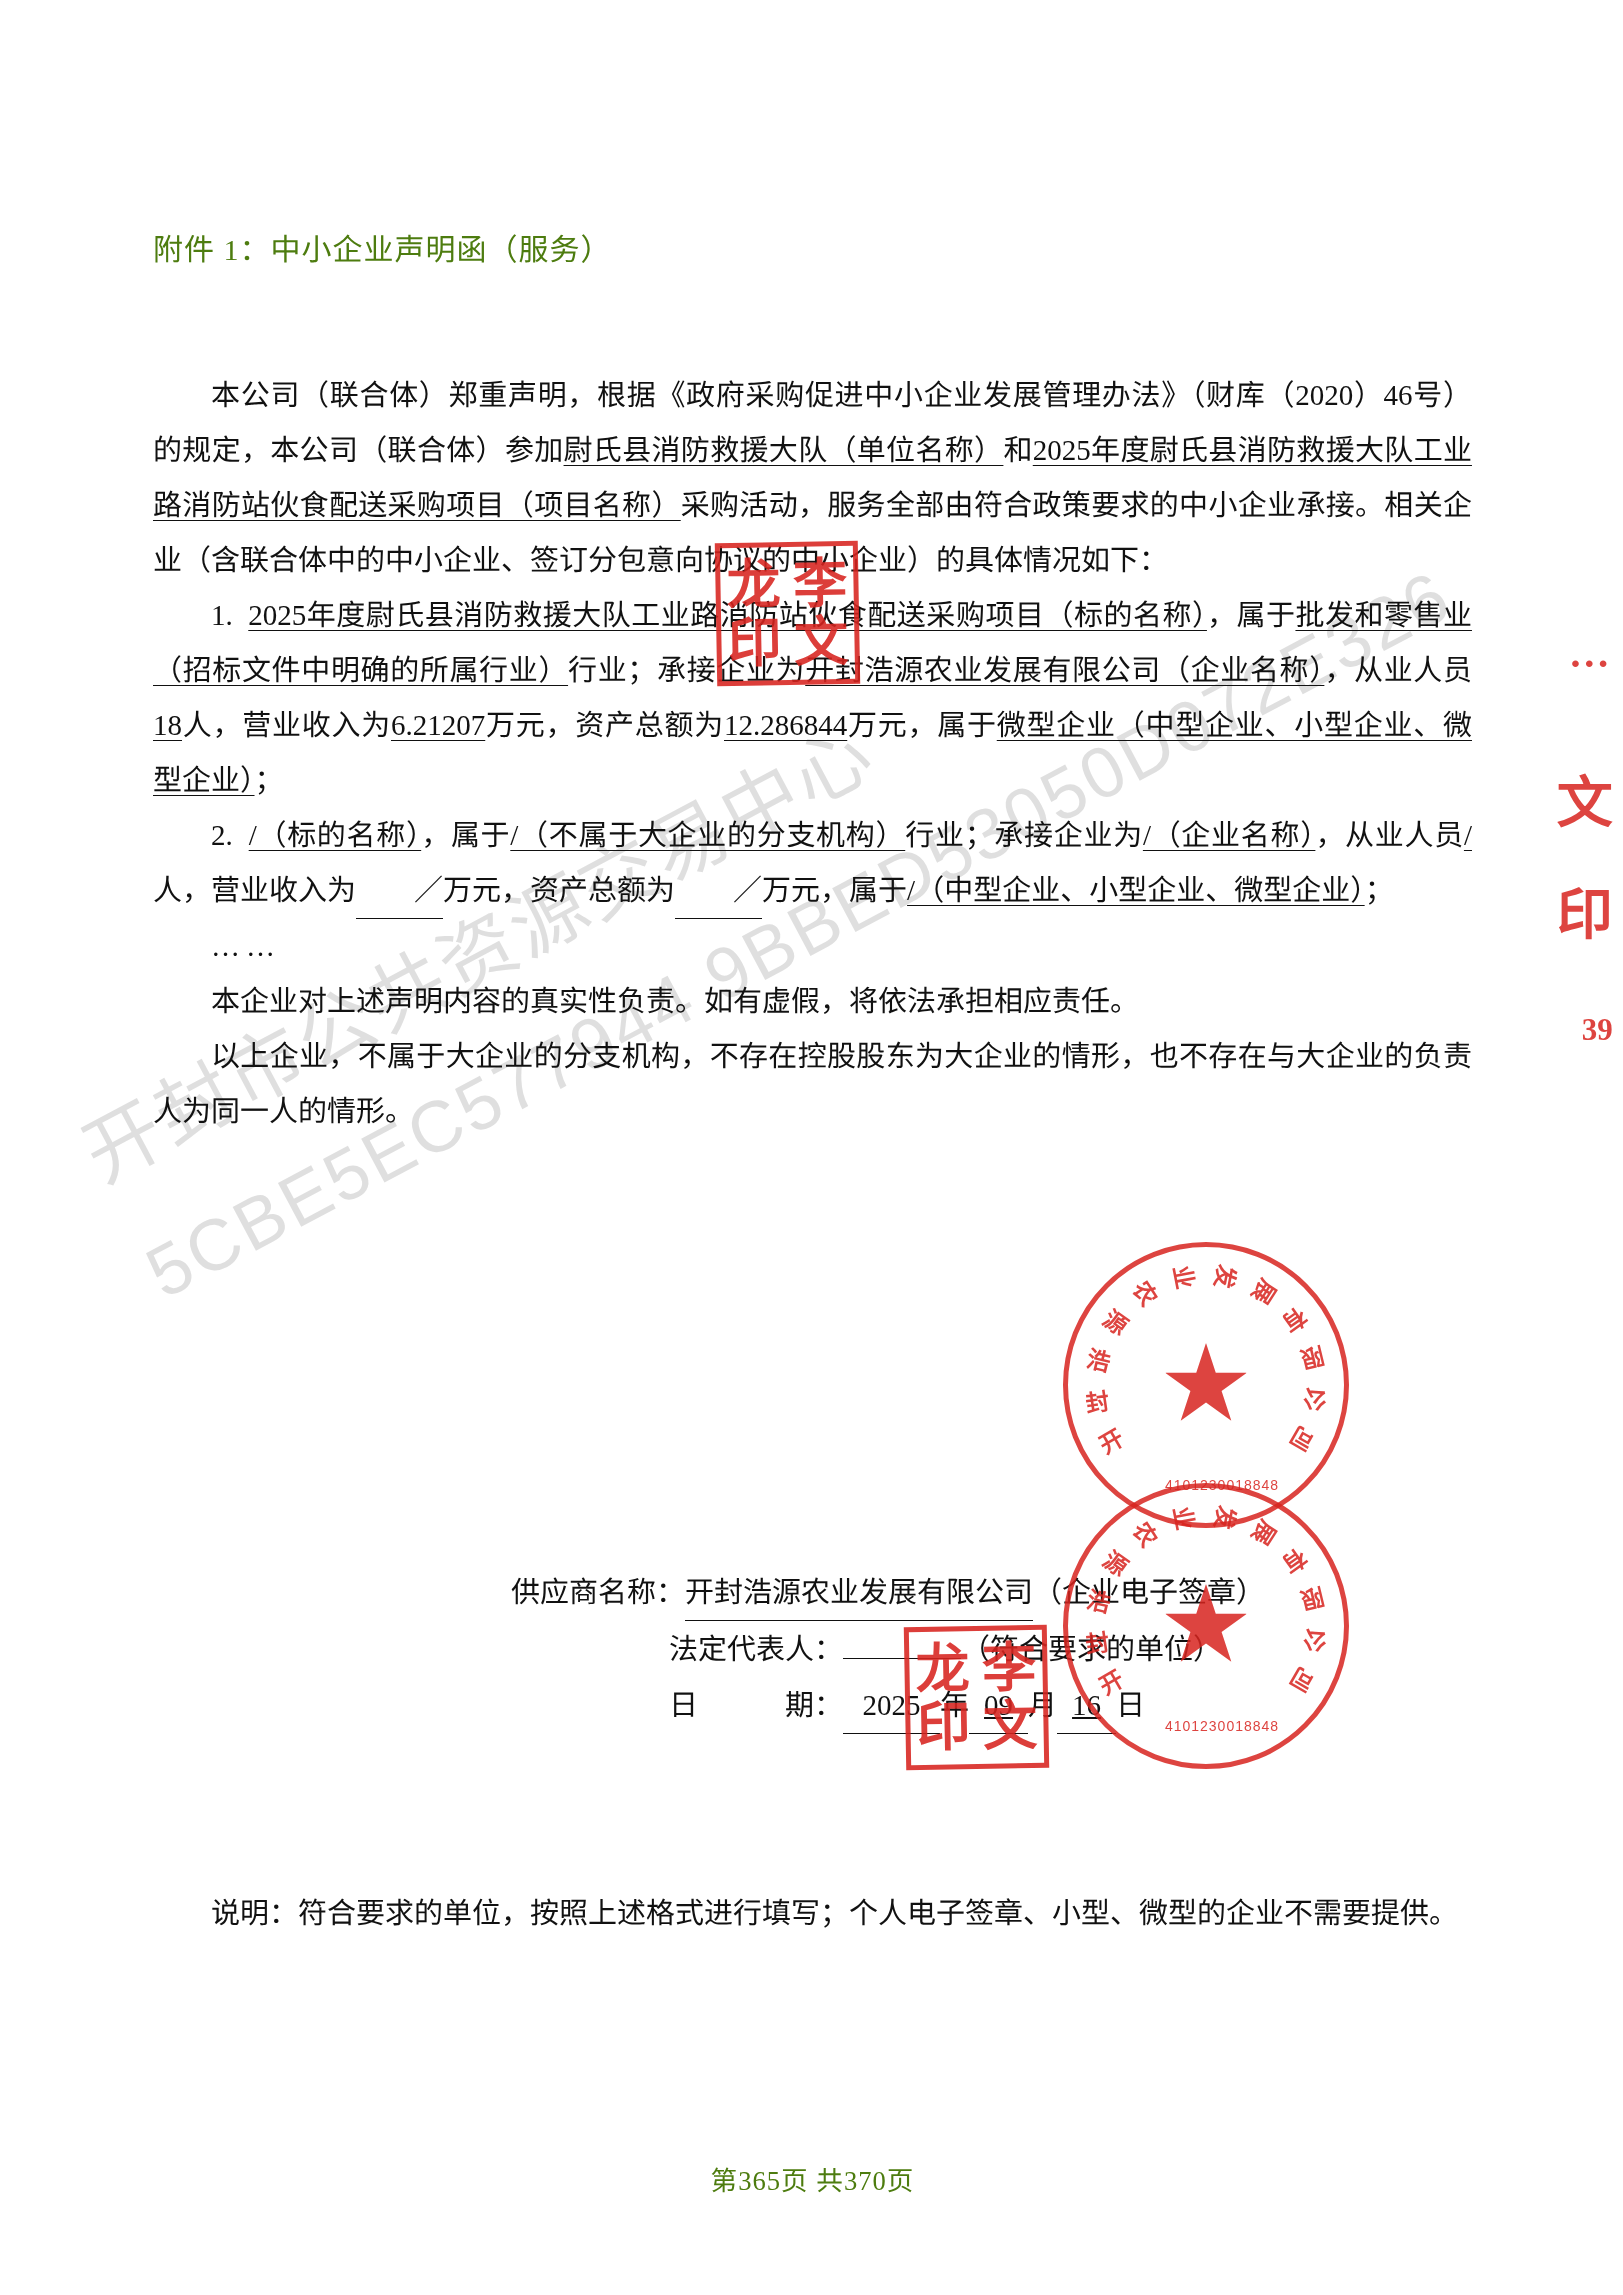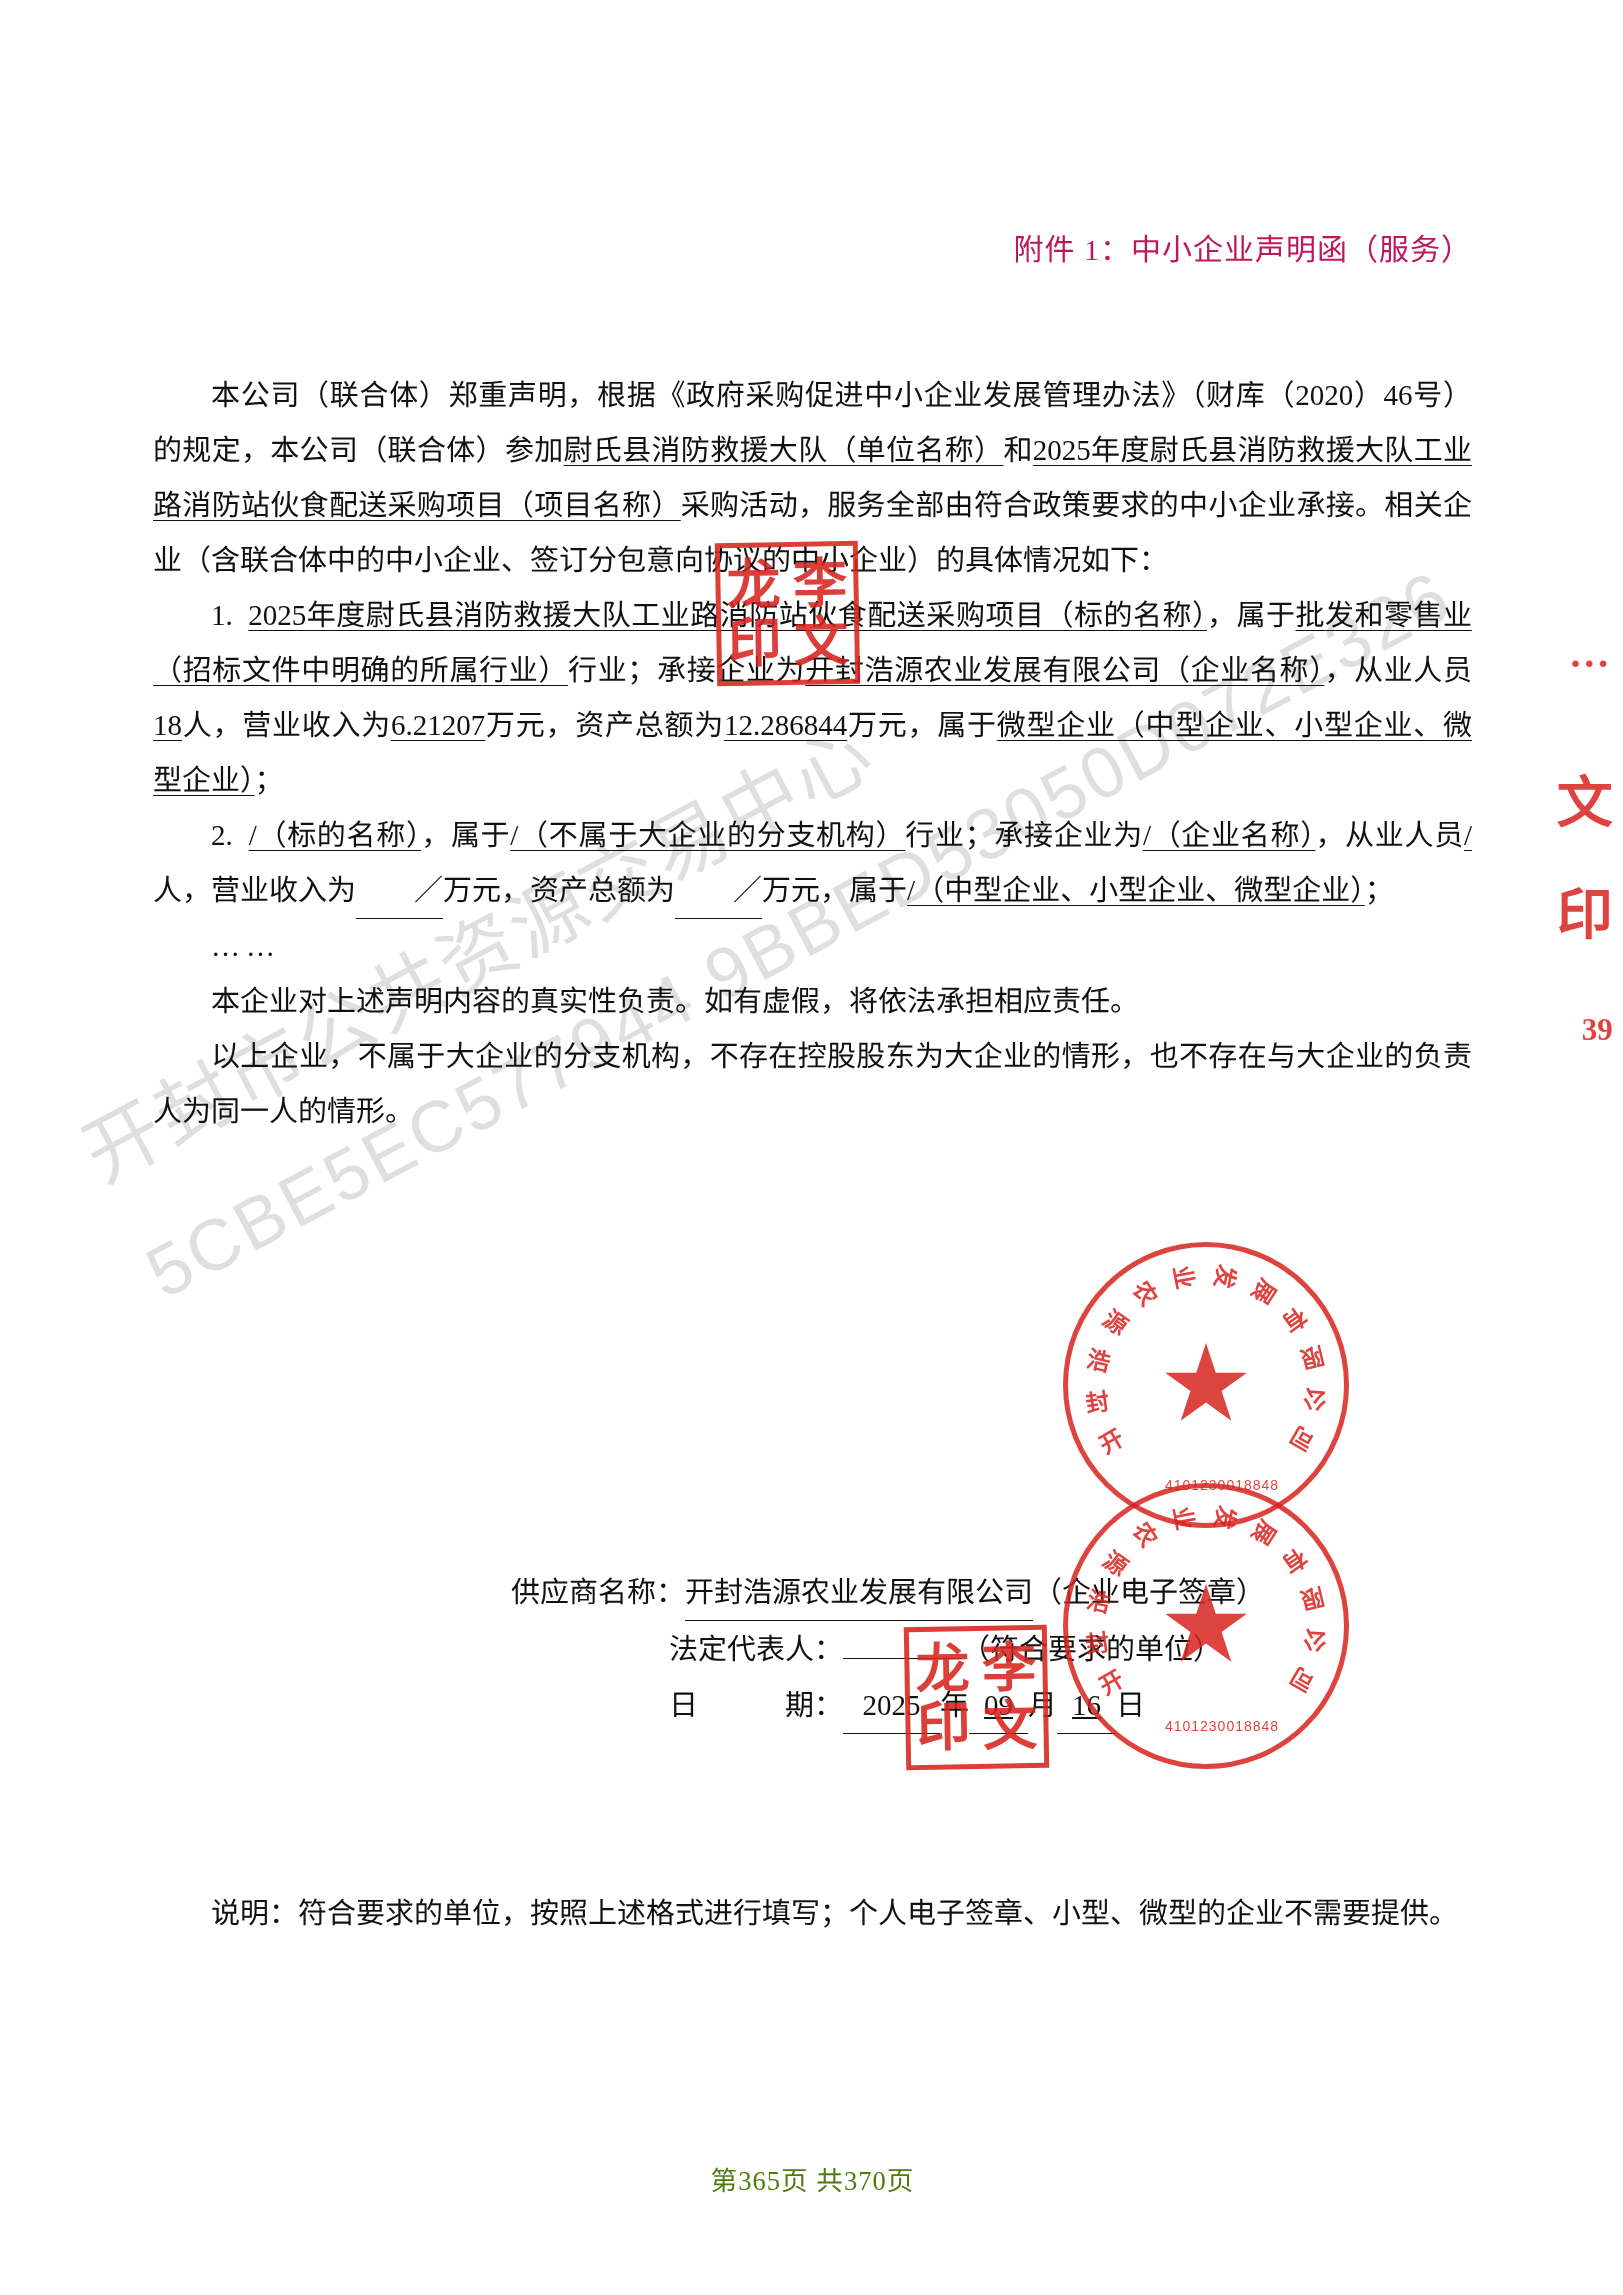--- a/index.html
+++ b/index.html
@@ -22,24 +22,24 @@
     left: 153px;
     top: 0;
     width: 1319px;
     height: 2295px;
   }
   .doc-title {
     position: absolute;
     top: 225px;
     left: 0;
     width: 1319px;
-    text-align: right;
+    text-align: left;
     font-size: 30px;
     letter-spacing: 1px;
-    color: #be185d;
+    color: #4d7c0f;
   }
   .body-text {
     position: absolute;
     top: 368px;
     left: 0;
     width: 1319px;
     font-size: 29px;
     line-height: 55px;
     color: #111;
     text-align: justify;

